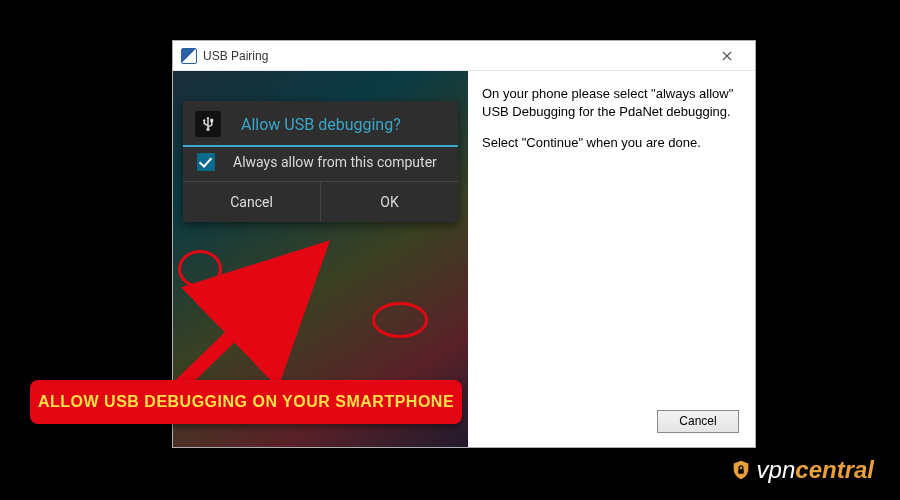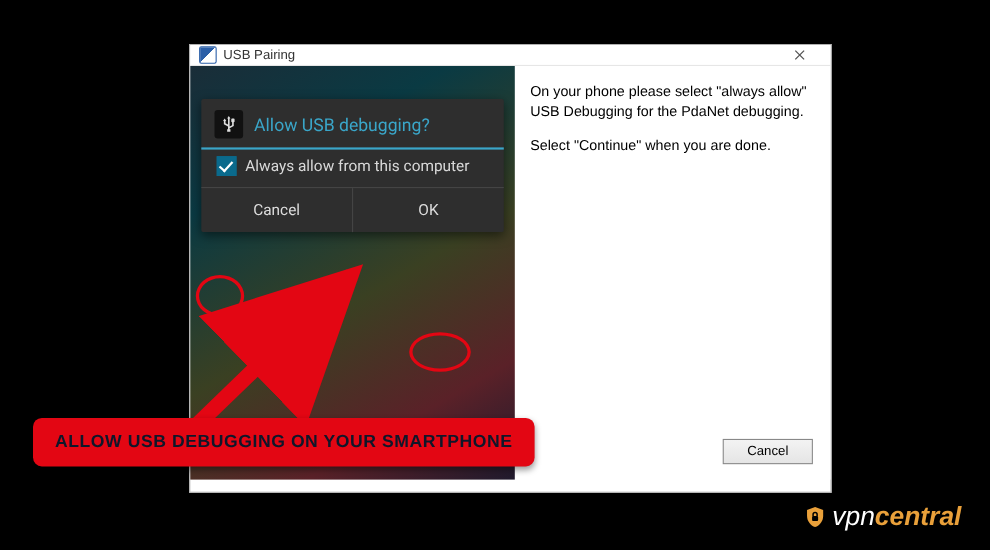--- a/index.html
+++ b/index.html
@@ -13,21 +13,21 @@
   
   .win {
     position: absolute;
     left: 172px; top: 40px;
     width: 584px; height: 408px;
     background: #fff;
     border: 1px solid #b0b0b0;
     box-shadow: 0 2px 4px rgba(0,0,0,.25);
   }
   .titlebar {
-    height: 19px;
+    height: 30px;
     display: flex; align-items: center;
     padding: 0 6px 0 8px;
     background: #fff;
     border-bottom: 1px solid #e6e6e6;
     font-size: 12px; color: #333;
   }
   .titlebar .app-icon {
     width: 16px; height: 16px; margin-right: 6px;
     background: linear-gradient(135deg,#2b5fa8 0 50%,#fff 50% 100%);
     border: 1px solid #2b5fa8;
@@ -84,39 +84,39 @@
     background: #2e2e2e;
     border-radius: 2px;
     box-shadow: 0 3px 10px rgba(0,0,0,.5);
     color: #ddd;
     font-family: Roboto,"Segoe UI",Arial,sans-serif;
   }
   .adh {
     display: flex; align-items: center;
     padding: 10px 12px 8px;
     border-bottom: 2px solid #3aa6c9;
-    gap: 10px;
+    gap: 20px;
   }
   .usb-icon {
     width: 26px; height: 26px;
     background:#111; border-radius:3px;
     display:flex; align-items:center; justify-content:center;
   }
   .usb-icon svg { width:18px; height:18px; }
   .adh-title { color:#3aa6c9; font-size:16px; }
 
   .adb-body {
     padding: 10px 14px 6px;
     font-size: 14px; line-height: 1.35;
     color:#d9d9d9;
     word-break: break-all;
   }
   .adb-check {
     padding: 6px 14px 10px;
-    display:flex; align-items:center; gap:8px;
+    display:flex; align-items:center; gap:18px;
     font-size:14px; color:#d9d9d9;
   }
   .chk {
     width:18px; height:18px;
     border:1px solid #888; background:#222;
     display:flex; align-items:center; justify-content:center;
     position: relative;
   }
   .chk.checked { background:#0a6a8c; border-color:#0a6a8c; }
   .chk.checked::after {
@@ -136,22 +136,22 @@
   .adb-actions .abtn + .abtn { border-left:1px solid #444; }
 
   
   .red-ellipse {
     position:absolute; border:3px solid #e30613; border-radius:50%;
     pointer-events:none;
   }
   .callout {
     position:absolute;
     left:30px; top:380px;
-    background:#e30613; color:#0f172a;
-    padding:12px 20px; border-radius:8px;
+    background:#e30613; color:#fde047;
+    padding:12px 8px; border-radius:8px;
     font-size:16px; font-weight:700; letter-spacing:.5px;
     text-align:right; line-height:1.25;
     font-family:"Segoe UI",Arial,sans-serif;
     text-transform:uppercase;
     box-shadow:0 3px 6px rgba(0,0,0,.4);
   }
   svg.arrow {
     position:absolute; left:0; top:0;
     width:900px; height:500px;
     pointer-events:none;

